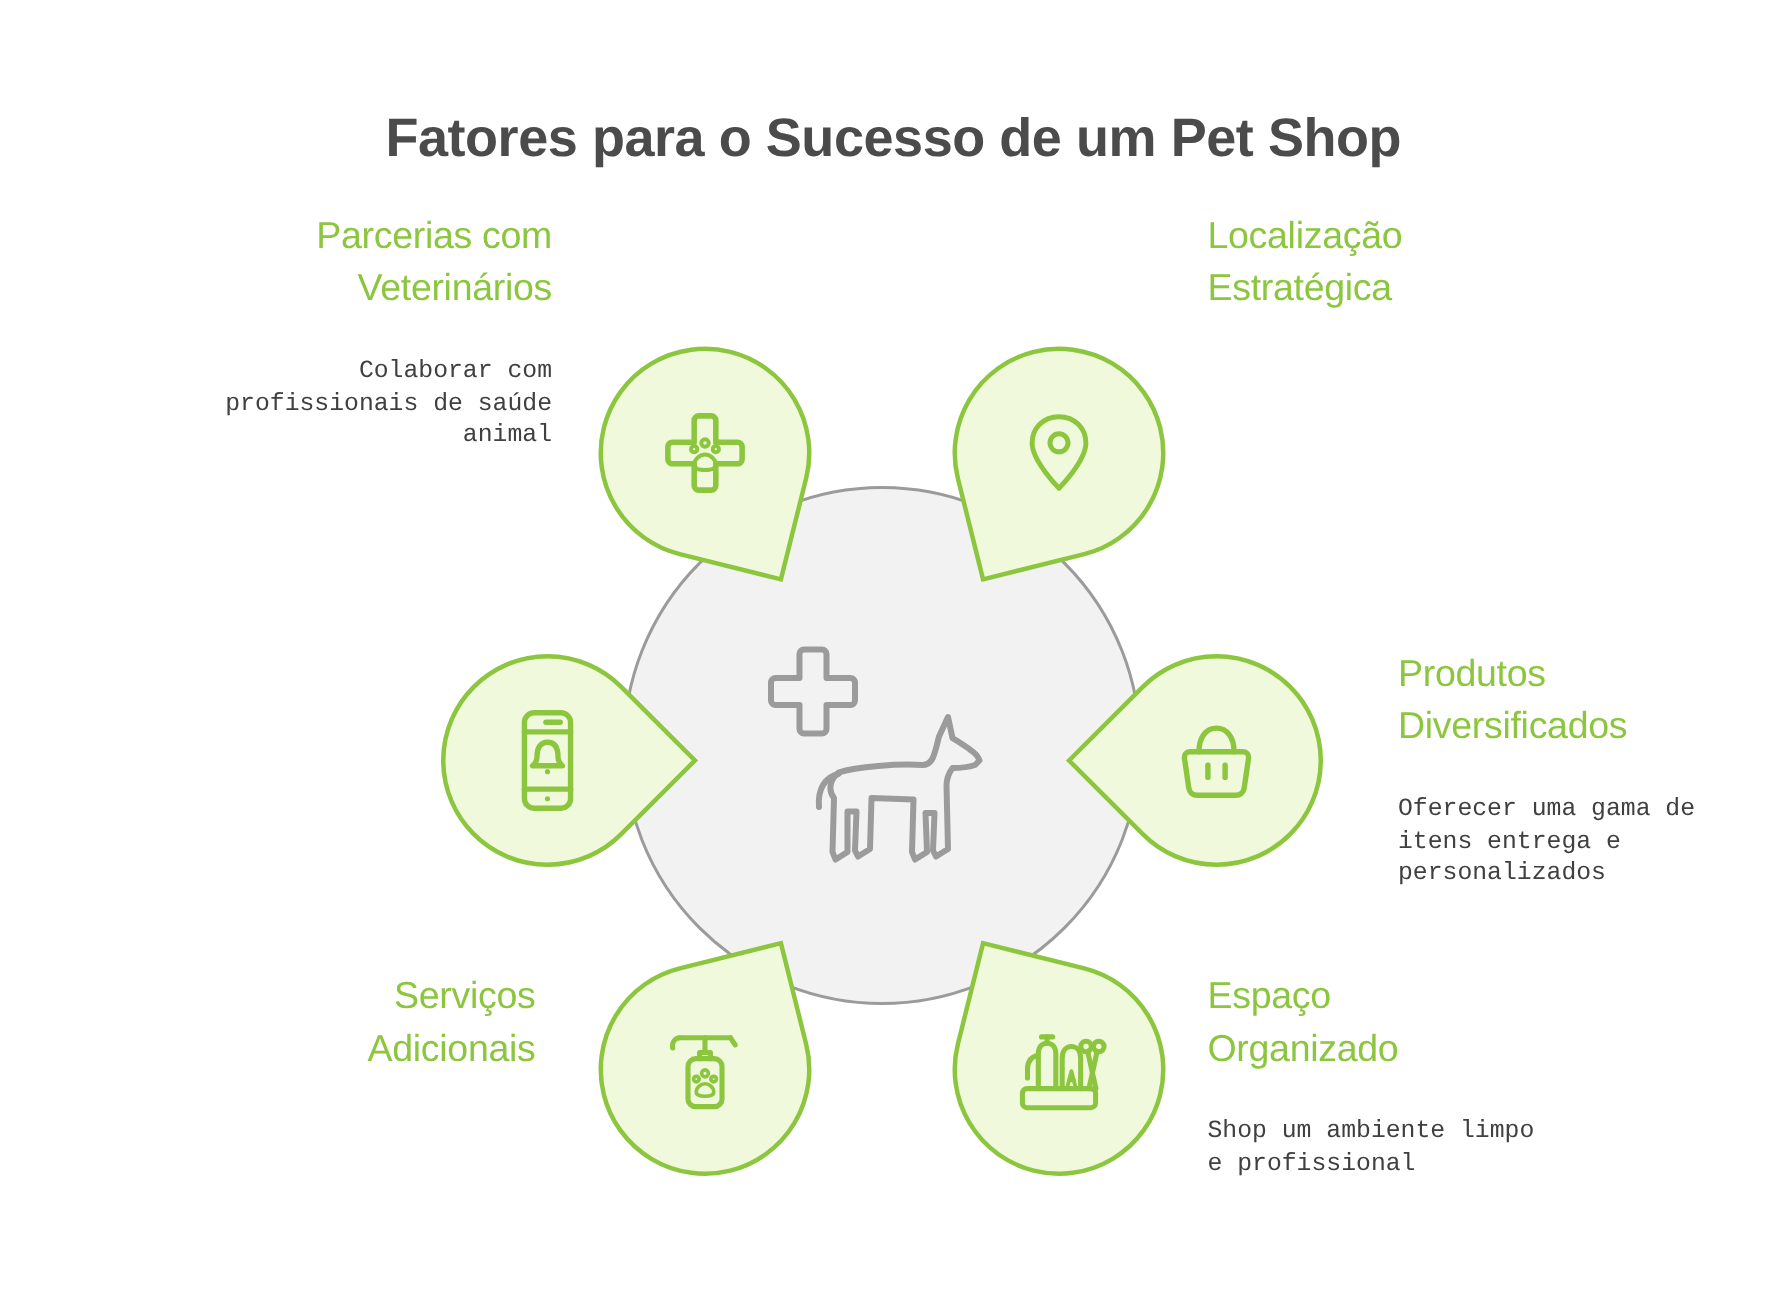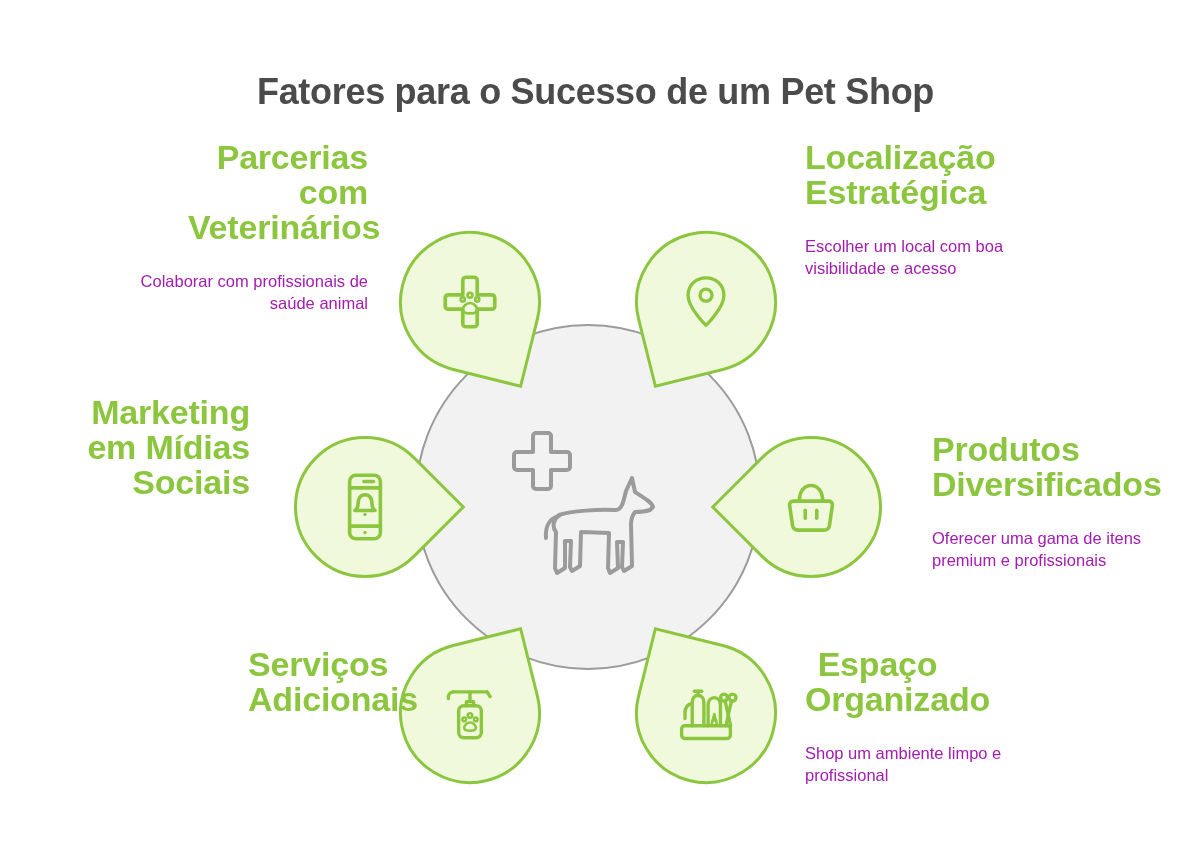--- a/index.html
+++ b/index.html
@@ -37,32 +37,32 @@
   .petal-ml .icon-box{transform:rotate(45deg);}
   .petal-mr .icon-box{transform:rotate(-45deg);}
   .petal-bl .icon-box{transform:rotate(14deg);}
   .petal-br .icon-box{transform:rotate(-14deg);}
   .icon-box{line-height:0;}
   .icon-box svg{stroke:#8cc63f;fill:none;stroke-linecap:round;stroke-linejoin:round;}
 
   
   .factor{position:absolute;z-index:4;}
   .factor h2{
-    margin:0 0 26px 0;font-size:34px;line-height:35px;font-weight:700;
+    margin:0 0 26px 0;font-size:25px;line-height:35px;font-weight:400;
     color:#8cc63f;letter-spacing:-0.2px;
   }
-  .factor p{margin:0;font-size:16.5px;line-height:21.5px;color:#a21caf;}
+  .factor p{margin:0;font-size:16.5px;line-height:21.5px;color:#404040;font-family:Liberation Mono, monospace;}
   .f-right{text-align:right;}
   .f-right h2{margin-left:auto;}
   .f1{left:118px;top:140px;width:250px;}  .f1 h2{max-width:180px;}
   .f2{left:805px;top:140px;width:220px;}  .f2 h2{max-width:165px;}
   .f3{left:40px;top:395px;width:210px;}   .f3 h2{max-width:175px;}
   .f4{left:932px;top:395px;width:232px;margin-top:37px;}  .f4 h2{max-width:175px;}
-  .f5{left:143px;top:647px;width:240px;}  .f5 h2{max-width:135px;}
-  .f6{left:805px;top:647px;width:220px;}  .f6 h2{max-width:145px;text-align:center;}
+  .f5{left:117px;top:647px;width:240px;}  .f5 h2{max-width:135px;}
+  .f6{left:805px;top:647px;width:220px;}  .f6 h2{max-width:145px;}
 </style>
 </head>
 <body>
 
 <div class="stage">
 
   <div class="page-title">Fatores para o Sucesso de um Pet Shop</div>
 
   <div class="center-circle"></div>
   <svg class="center-art" width="170" height="160" viewBox="0 0 170 160" fill="none" stroke="#9b9b9b" stroke-width="4" stroke-linecap="round" stroke-linejoin="round">
@@ -163,30 +163,28 @@
     </span>
   </div>
 
   <div class="factor f1 f-right">
     <h2>Parcerias com Veterinários</h2>
     <p>Colaborar com profissionais de saúde animal</p>
   </div>
 
   <div class="factor f2">
     <h2>Localização Estratégica</h2>
-    <p>Escolher um local com boa visibilidade e acesso</p>
   </div>
 
   <div class="factor f3 f-right">
-    <h2>Marketing em Mídias Sociais</h2>
   </div>
 
   <div class="factor f4">
     <h2>Produtos Diversificados</h2>
-    <p>Oferecer uma gama de itens premium e profissionais</p>
+    <p>Oferecer uma gama de itens entrega e personalizados</p>
   </div>
 
   <div class="factor f5 f-right">
     <h2>Serviços Adicionais</h2>
   </div>
 
   <div class="factor f6">
     <h2>Espaço Organizado</h2>
     <p>Shop um ambiente limpo e profissional</p>
   </div>

